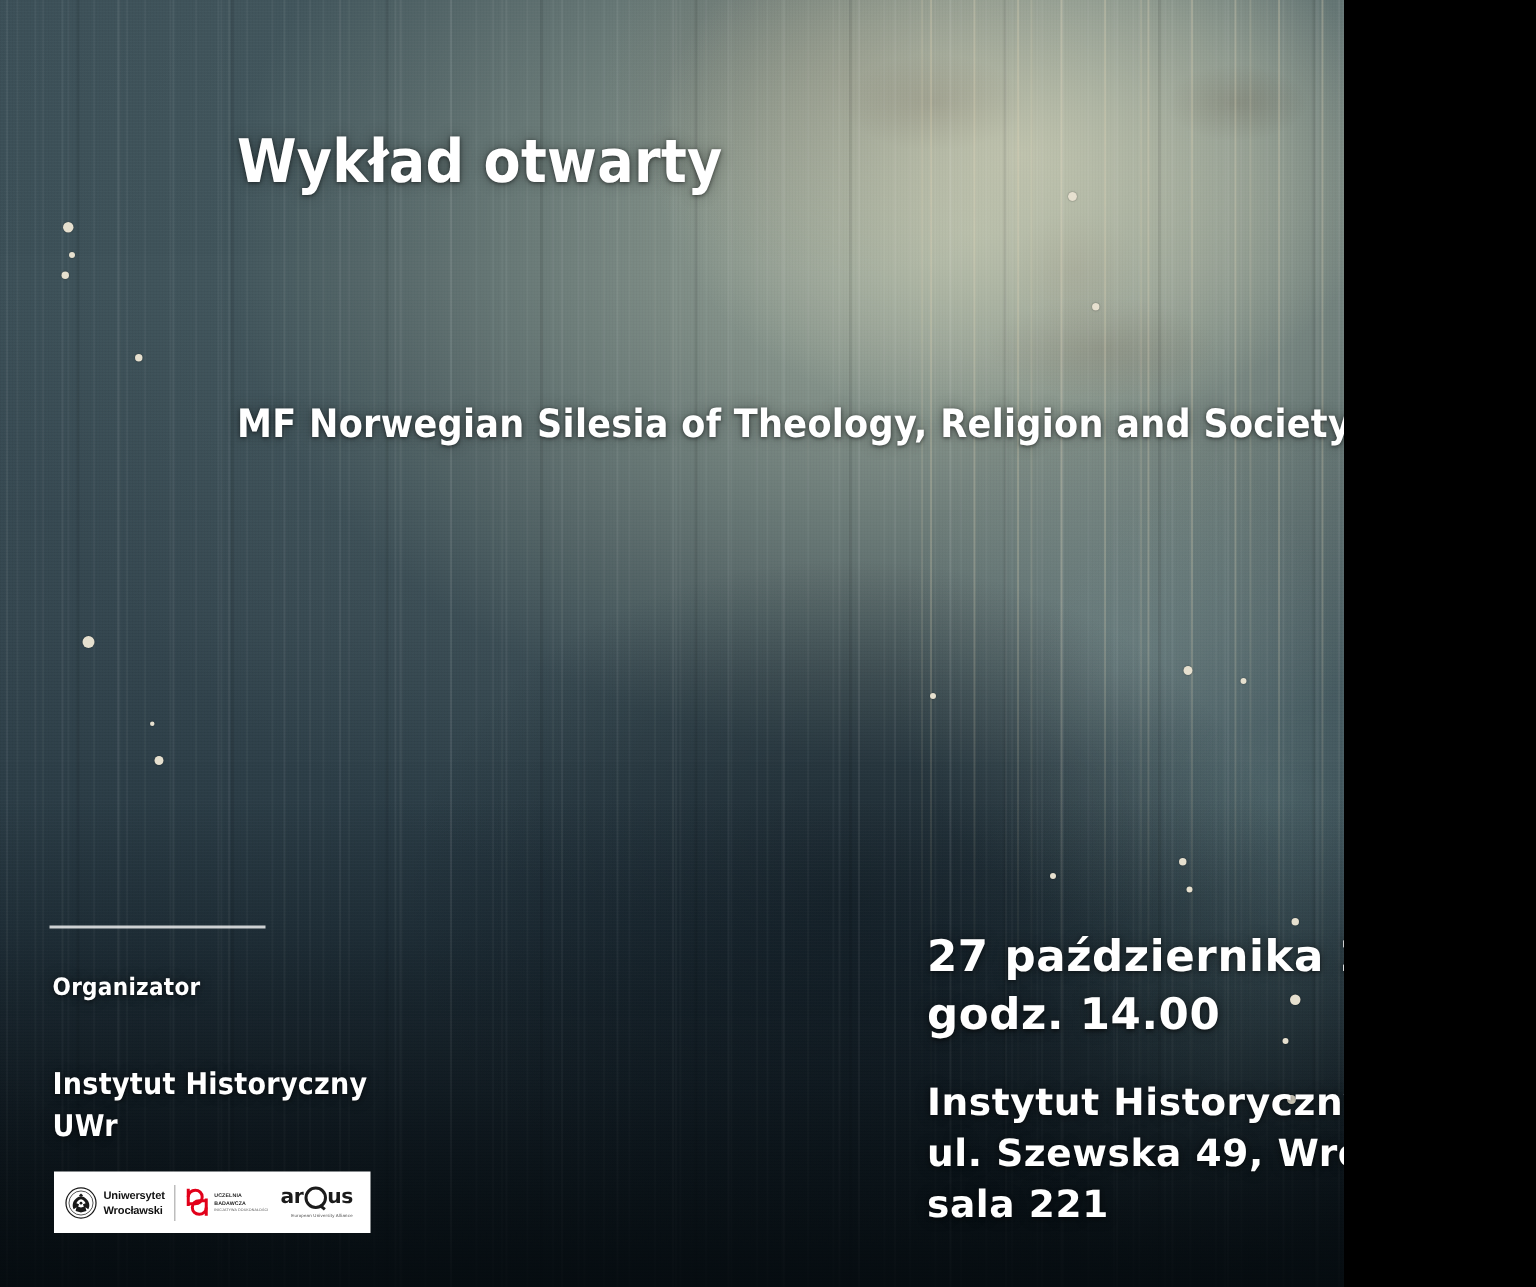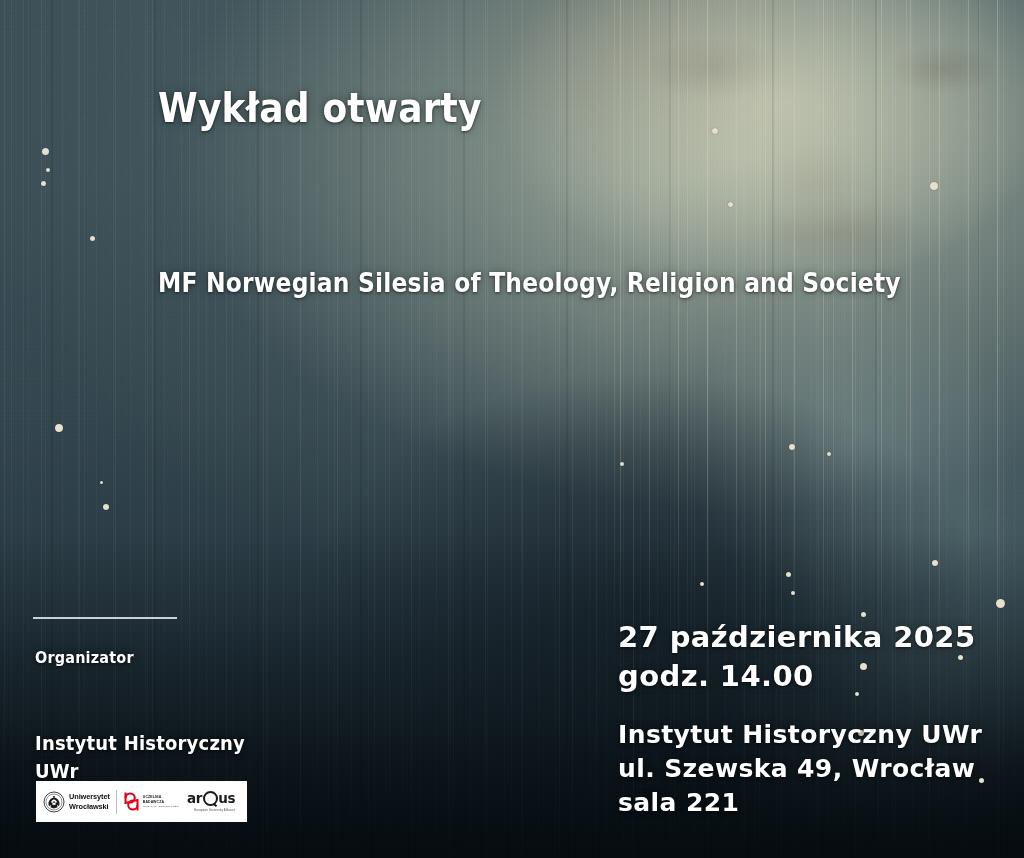--- a/index.html
+++ b/index.html
@@ -6,21 +6,21 @@
     margin: 0;
     padding: 0;
     background: #000;
   }
   body {
     font-family: "Liberation Sans", sans-serif;
   }
 
   #poster {
     position: relative;
-    width: 1024px;
+    width: 896px;
     height: 858px;
     overflow: hidden;
     background: #ef4444;
   }
 
   
   .bg-layer {
     position: absolute;
     inset: 0;
     pointer-events: none;
@@ -143,21 +143,21 @@
   #org-rule {
     position: absolute;
     left: 33px;
     top: 617px;
     width: 144px;
     height: 2px;
     background: rgba(255,255,255,0.78);
   }
 
   #org-label    { left: 35px; top: 650px; font-size: 16px; }
-  #org-name     { left: 35px; top: 708px; font-size: 20px; line-height: 1.42; margin-top: 21px; }
+  #org-name     { left: 35px; top: 708px; font-size: 20px; line-height: 1.42; }
 
   #event-when   { left: 618px; top: 618px; font-size: 29px; line-height: 1.33; }
   #event-where  { left: 618px; top: 718px; font-size: 25px; line-height: 1.36; }
 
   
   #logo-strip {
     position: absolute;
     left: 36px;
     top: 781px;
     width: 211px;

